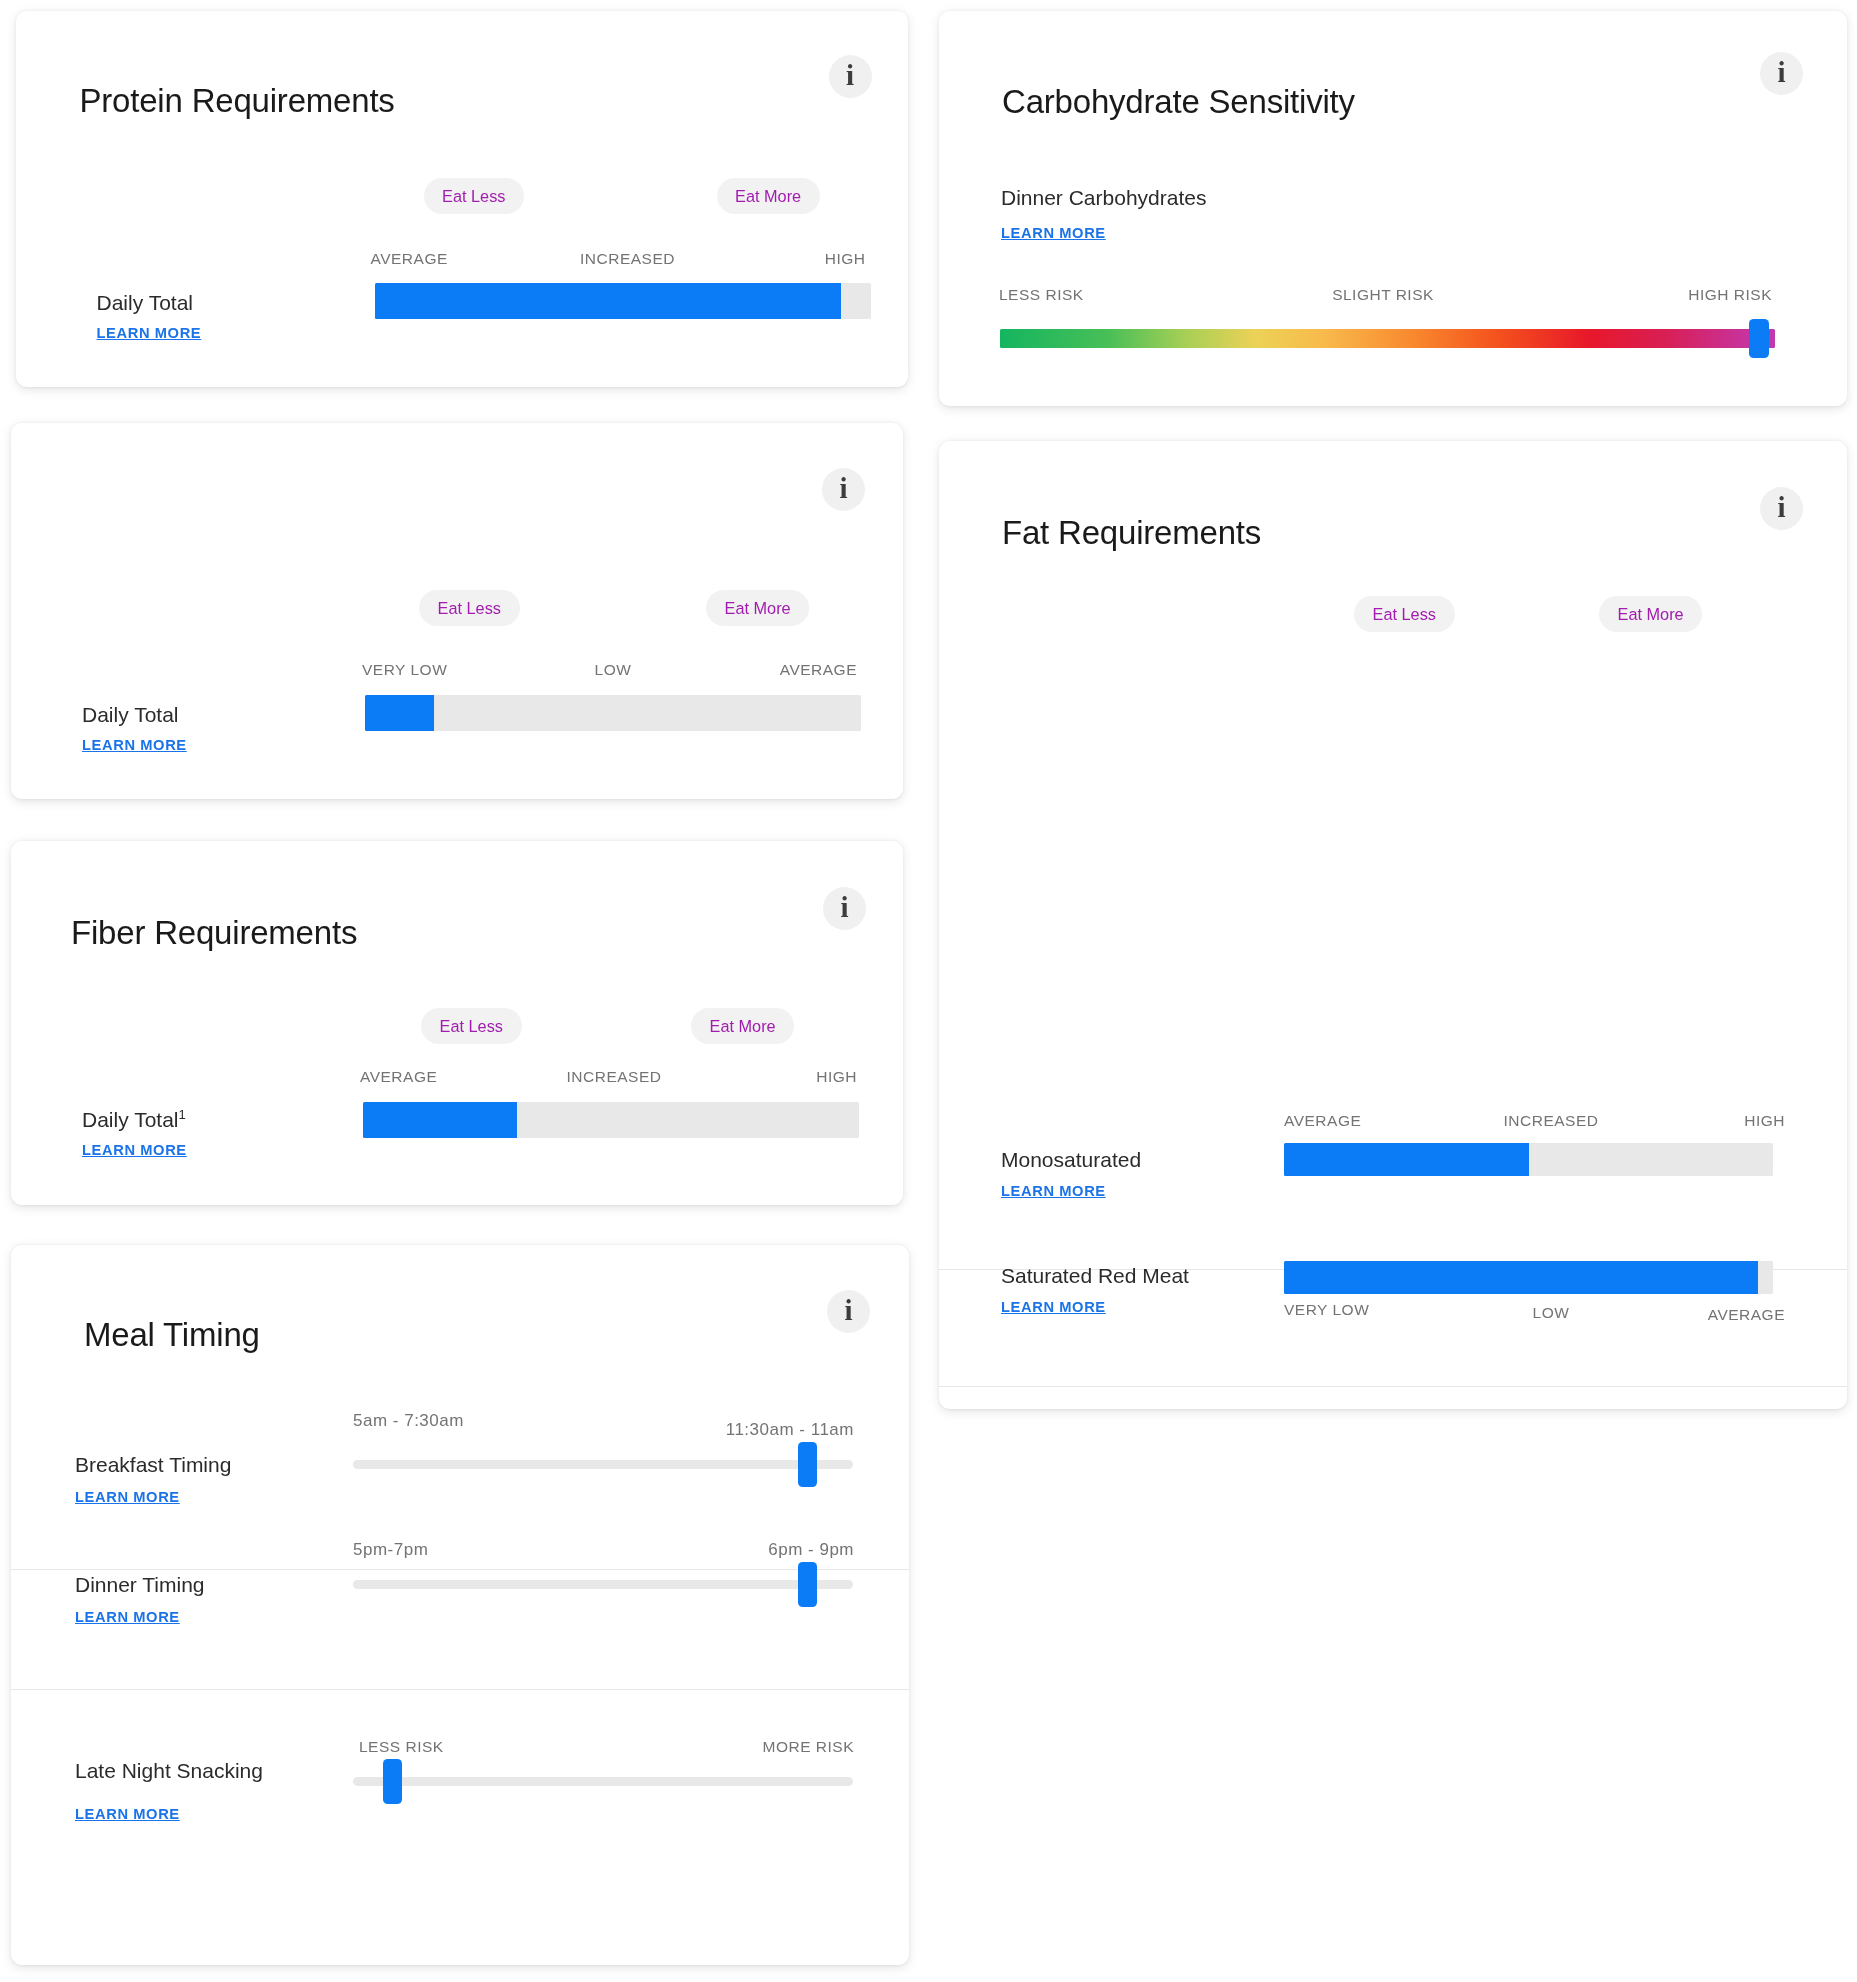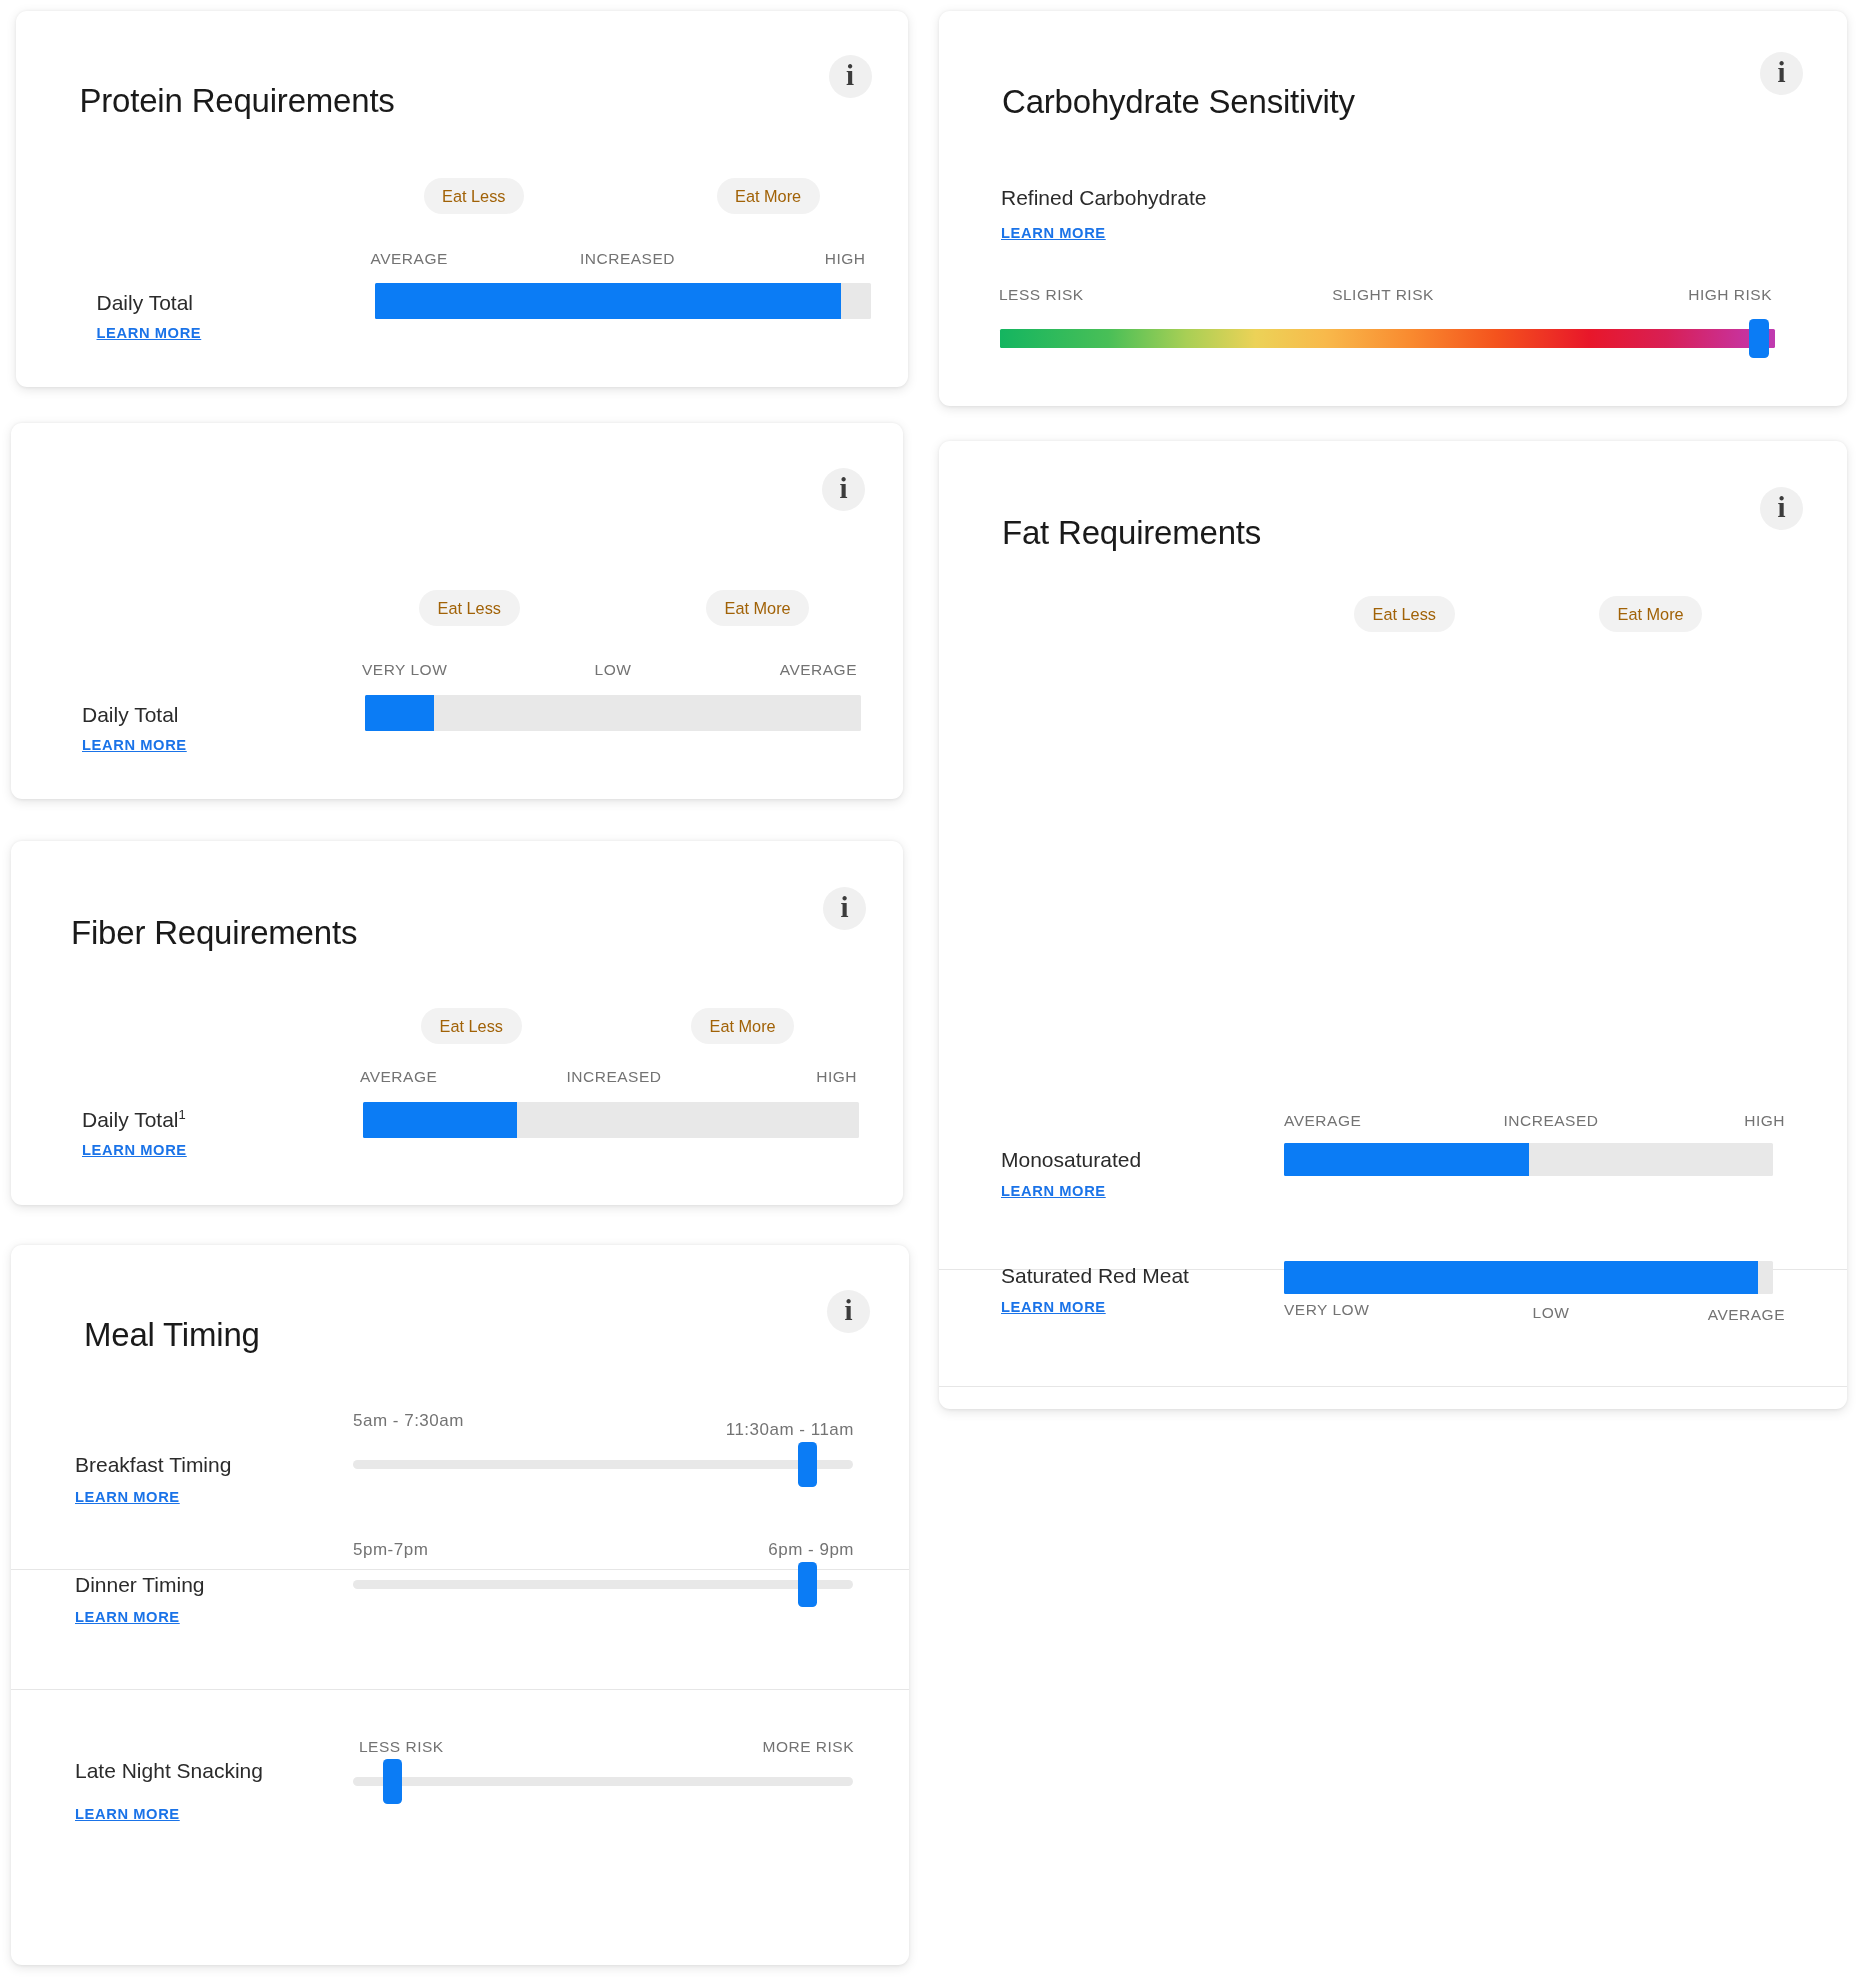--- a/index.html
+++ b/index.html
@@ -57,21 +57,21 @@
     position: relative;
     top: -0.8px;
   }
 
   
   .pill {
     position: absolute;
     height: 36px;
     border-radius: 18px;
     background: #f2f2f2;
-    color: #a16207;
+    color: #a21caf;
     font-size: 16.3px;
     display: flex;
     align-items: center;
     justify-content: center;
     padding: 0 18.6px;
     white-space: nowrap;
   }
 
   
   .scale-label {
@@ -190,21 +190,21 @@
       <div class="bar-fill" style="width:94%;"></div>
     </div>
   </div>
 
   <div class="card" style="left:939px; top:11px; width:908px; height:395px;">
     <div class="card-title" style="left:63px; top:72px;">Carbohydrate Sensitivity</div>
     <div class="info-btn" style="left:821px; top:41px;">
       <span class="glyph">i</span>
     </div>
 
-    <div class="row-label" style="left:62px; top:175px;">Refined Carbohydrate</div>
+    <div class="row-label" style="left:62px; top:175px;">Dinner Carbohydrates</div>
     <div class="learn-more" style="left:62px; top:214px;">LEARN MORE</div>
 
     <div class="scale-label" style="left:60px; top:275px;">LESS RISK</div>
     <div class="scale-label center" style="left:444px; top:275px;">SLIGHT RISK</div>
     <div class="scale-label right" style="left:833px; top:275px;">HIGH RISK</div>
 
     <div class="grad-track" style="left:61px; top:318px; width:775px; height:19.4px;"></div>
     <div class="grad-thumb" style="left:810px; top:308px;"></div>
   </div>
 

